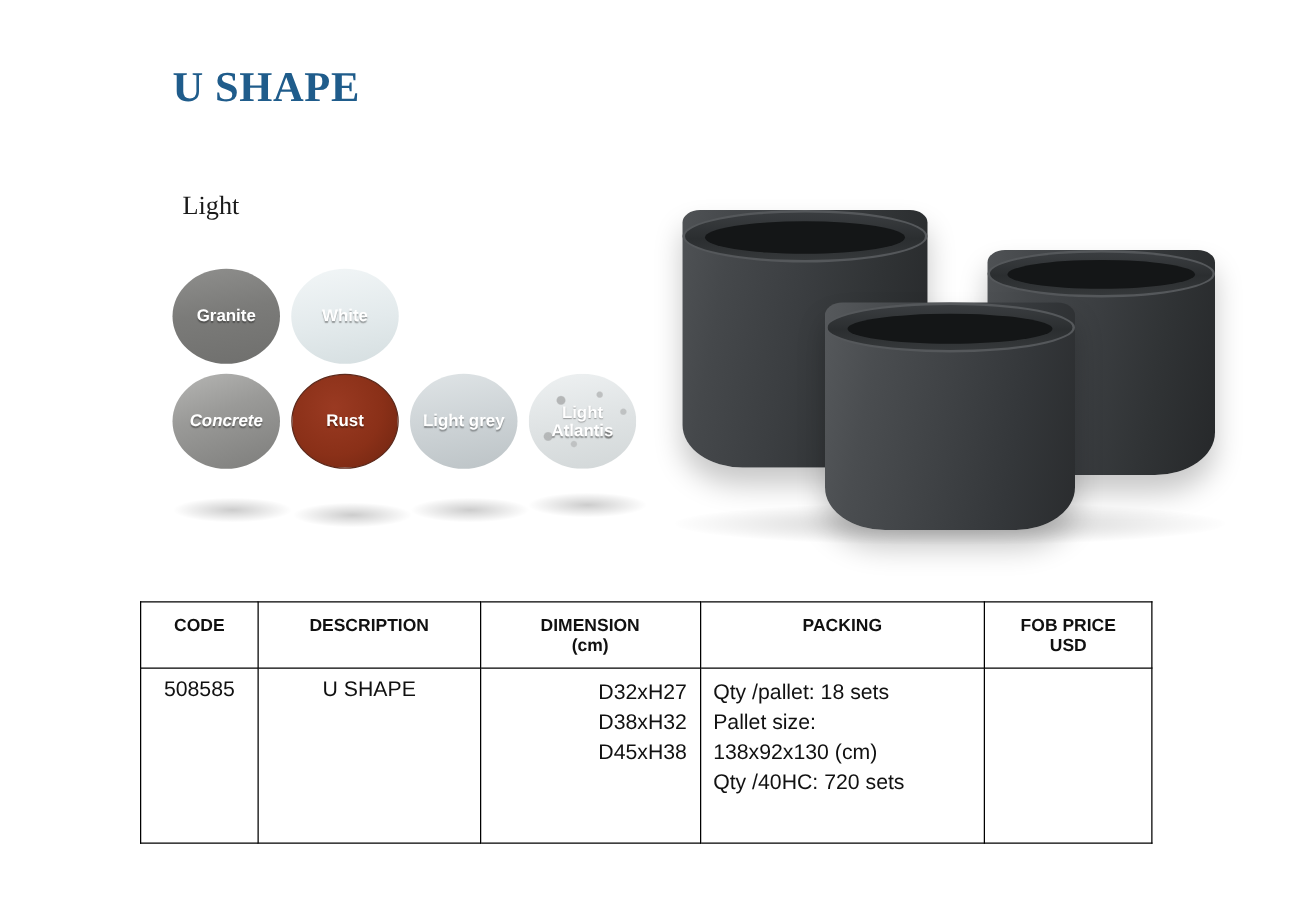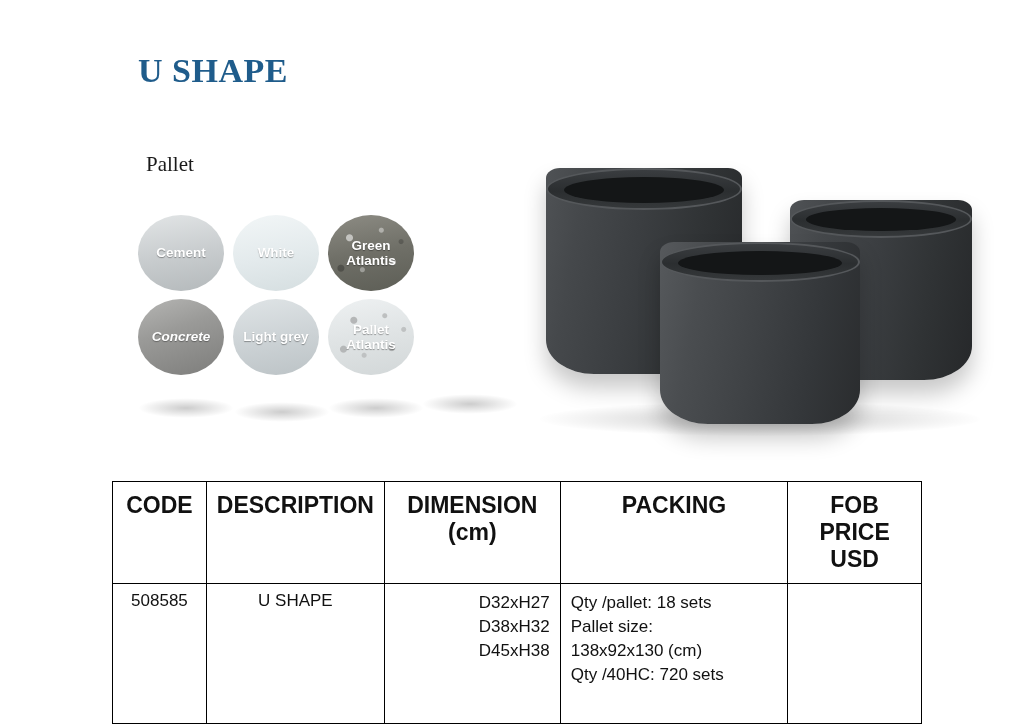--- a/index.html
+++ b/index.html
@@ -177,64 +177,64 @@
   }
   table.spec-table th,
   table.spec-table td {
     border: 1.5px solid #000000;
     padding: 7px 10px;
     vertical-align: top;
   }
   table.spec-table th {
     text-align: center;
     font-weight: bold;
-    font-size: 23px;
+    font-size: 14px;
     padding: 10px 6px;
   }
   td.code-cell { text-align: center; width: 94px; }
   td.desc-cell { text-align: center; width: 178px; }
   td.dim-cell  { text-align: right; width: 176px; line-height: 1.42; }
   td.pack-cell { text-align: left; width: 228px; line-height: 1.42; }
   td.price-cell { width: 134px; }
   th.col-code { width: 94px; }
   th.col-desc { width: 178px; margin-left: 36px; }
   th.col-dim  { width: 176px; }
   th.col-pack { width: 228px; }
   th.col-price { width: 134px; }
   .body-row td { height: 140px; padding-top: 10px; }
   .dim-line, .pack-line { display: block; }
 </style>
 </head>
 <body>
 
 <div class="page-title">U SHAPE</div>
 
-<div class="colors-label">Pallet</div>
+<div class="colors-label">Light</div>
 
 <div class="swatch-grid">
   <div class="swatch-row">
-    <div class="swatch sw-cement">
-      <span>Cement</span>
+    <div class="swatch sw-granite">
+      <span>Granite</span>
     </div>
     <div class="swatch sw-white">
       <span>White</span>
-    </div>
-    <div class="swatch sw-green-atlantis">
-      <span>Green Atlantis</span>
     </div>
   </div>
   <div class="swatch-row">
     <div class="swatch sw-concrete">
       <span>Concrete</span>
     </div>
+    <div class="swatch sw-rust">
+      <span>Rust</span>
+    </div>
     <div class="swatch sw-light-grey">
       <span>Light grey</span>
     </div>
     <div class="swatch sw-white-atlantis">
-      <span>Pallet Atlantis</span>
+      <span>Light Atlantis</span>
     </div>
   </div>
 </div>
 
 <div class="swatch-shadows">
   <div class="sw-shadow" style="left:0px;   top:6px;"></div>
   <div class="sw-shadow" style="left:96px;  top:10px;"></div>
   <div class="sw-shadow" style="left:190px; top:6px;"></div>
   <div class="sw-shadow" style="left:284px; top:2px;"></div>
 </div>

